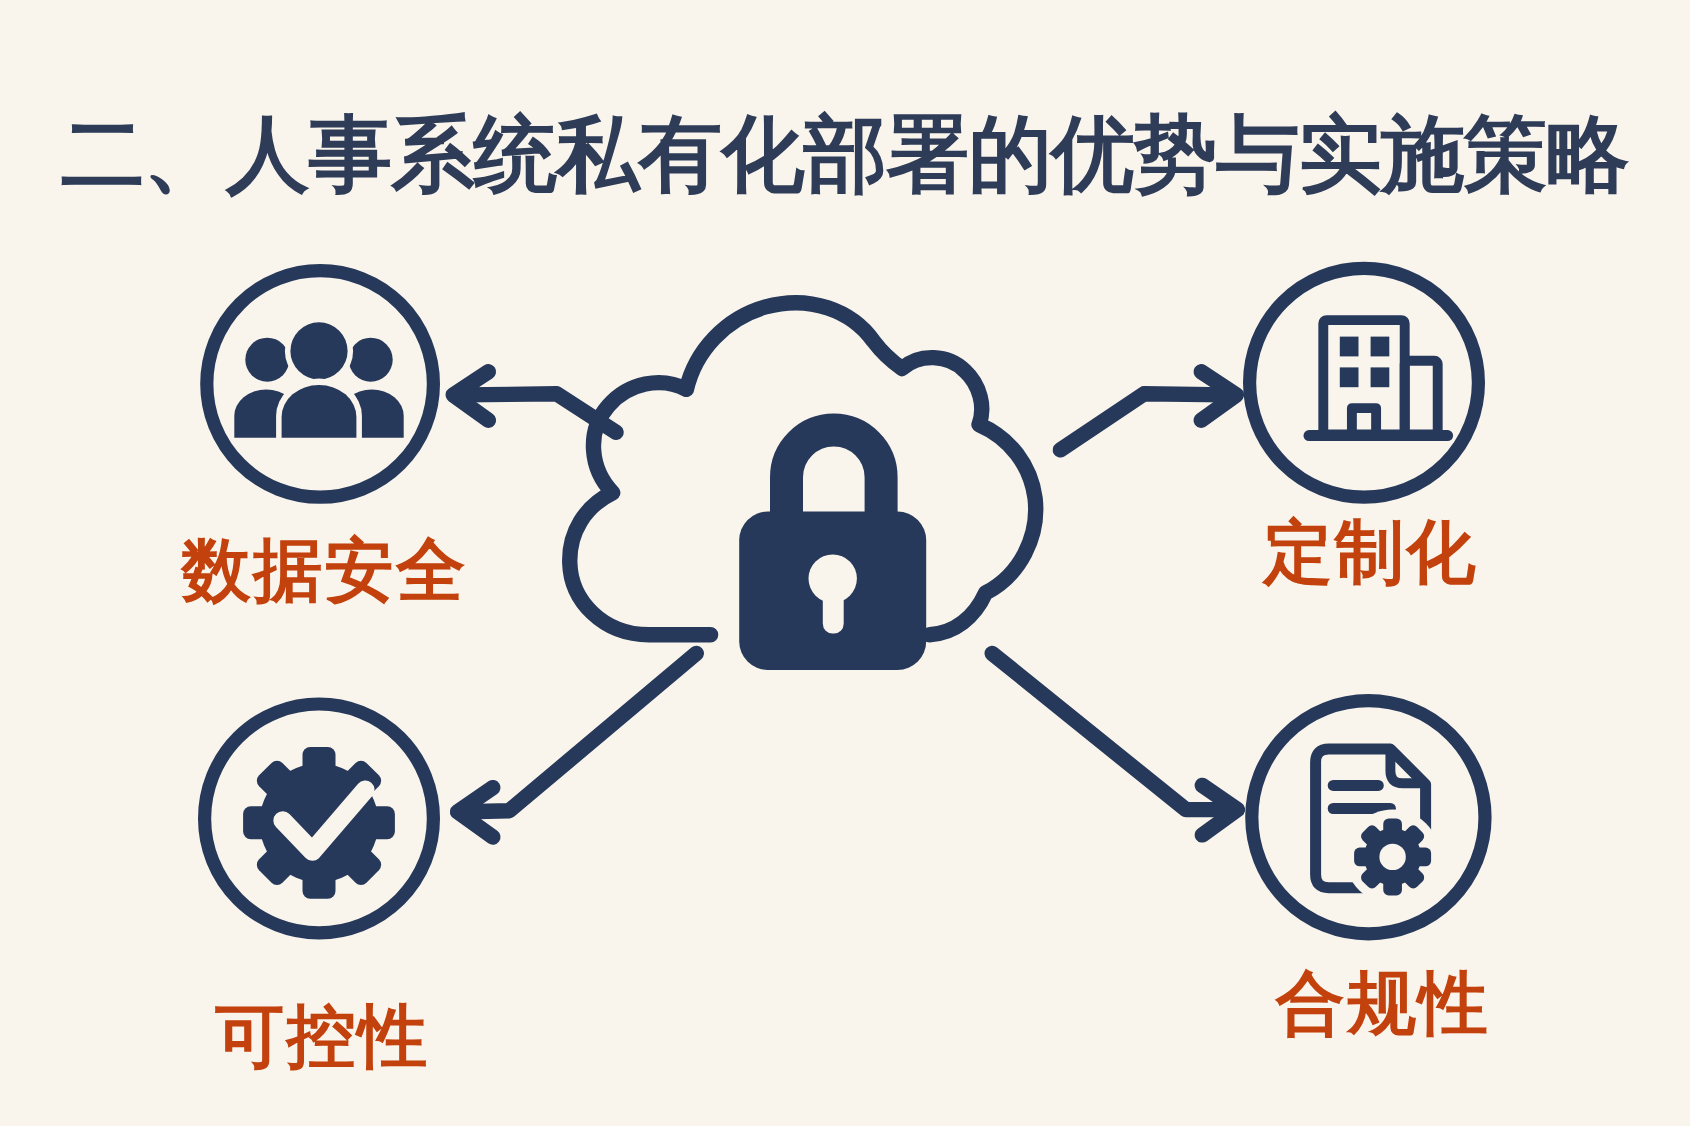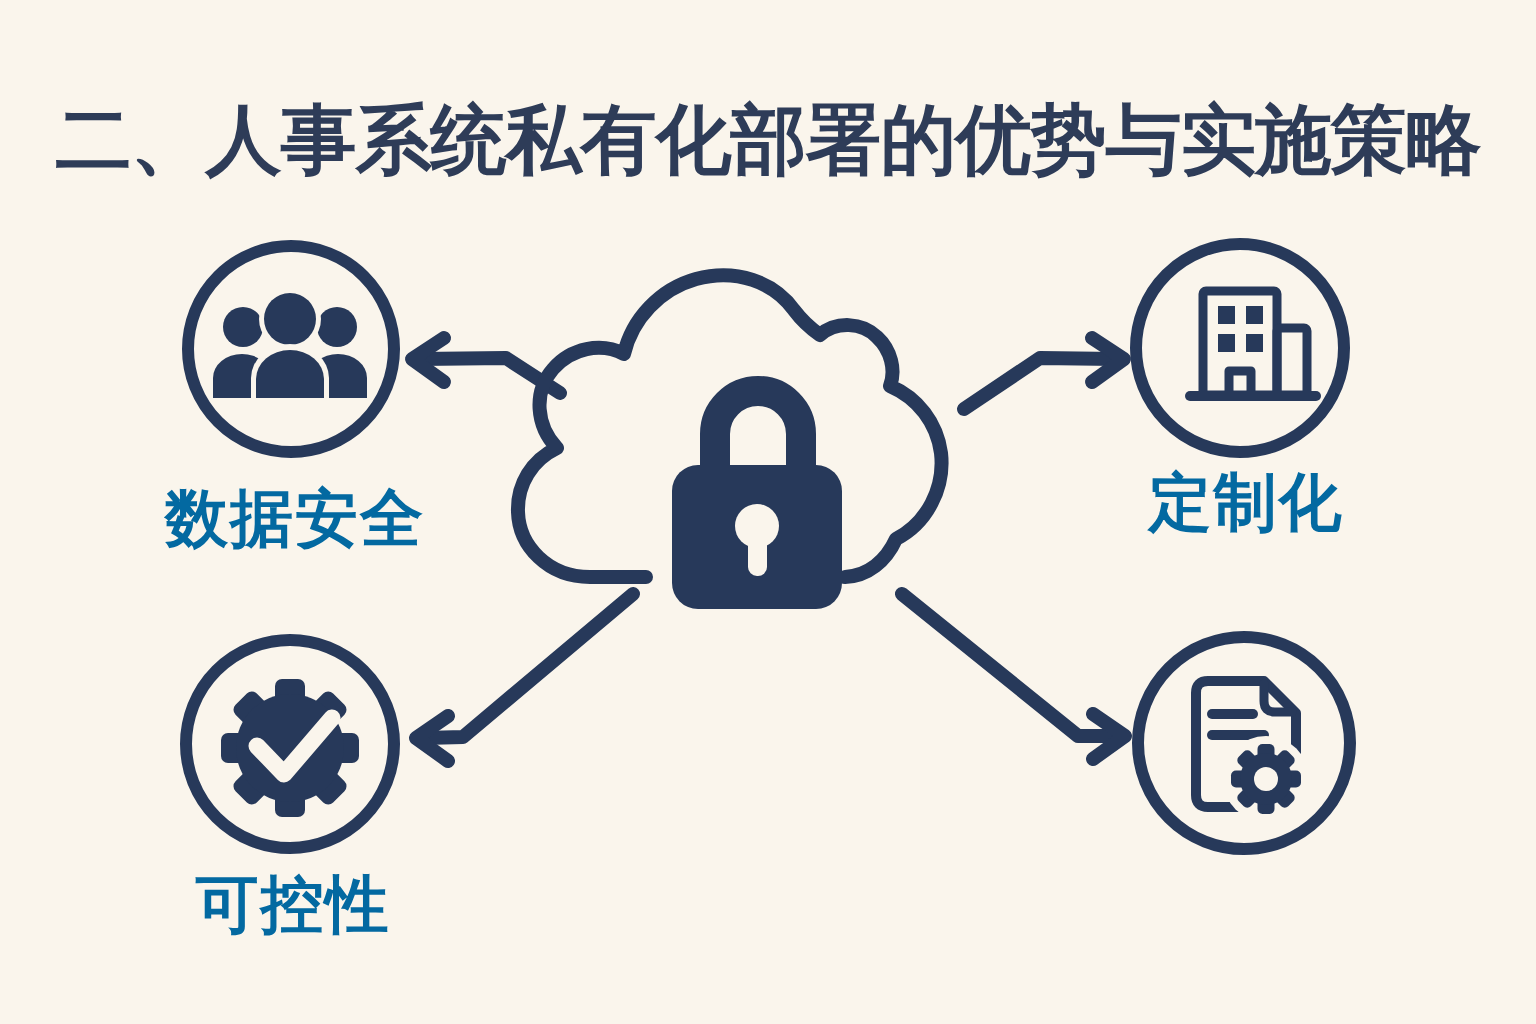--- a/index.html
+++ b/index.html
@@ -13,25 +13,25 @@
     position:absolute;left:0;top:58px;width:1536px;
     text-align:center;
     font-size:76px;font-weight:900;letter-spacing:-1px;
     color:#2E3C58;
     white-space:nowrap;
   }
   .node-label{
     position:absolute;
     transform:translateX(-50%);
     font-size:63px;font-weight:900;letter-spacing:2px;
-    color:#0369a1;white-space:nowrap;
+    color:#c2410c;white-space:nowrap;
   }
   .lbl-tl{left:295px;top:444px;}
   .lbl-tr{left:1246px;top:428px;}
-  .lbl-bl{left:293px;top:830px;}
+  .lbl-bl{left:293px;top:868px;}
   .lbl-br{left:1257px;top:838px;}
   svg{position:absolute;left:0;top:0;}
   .ink-stroke{stroke:#27395A;fill:none;}
   .ink-fill{fill:#27395A;}
   .bg-fill{fill:#FAF5EC;}
 </style>
 </head>
 <body>
 
 <div class="stage">
@@ -131,14 +131,15 @@
         <rect class="bg-fill" x="748" y="502" width="19" height="42" rx="9"></rect>
       </g>
     </g>
   </svg>
 
   <div class="title">二、人事系统私有化部署的优势与实施策略</div>
 
   <div class="node-label lbl-tl">数据安全</div>
   <div class="node-label lbl-tr">定制化</div>
   <div class="node-label lbl-bl">可控性</div>
+  <div class="node-label lbl-br">合规性</div>
 
 </div>
 
 </body></html>

